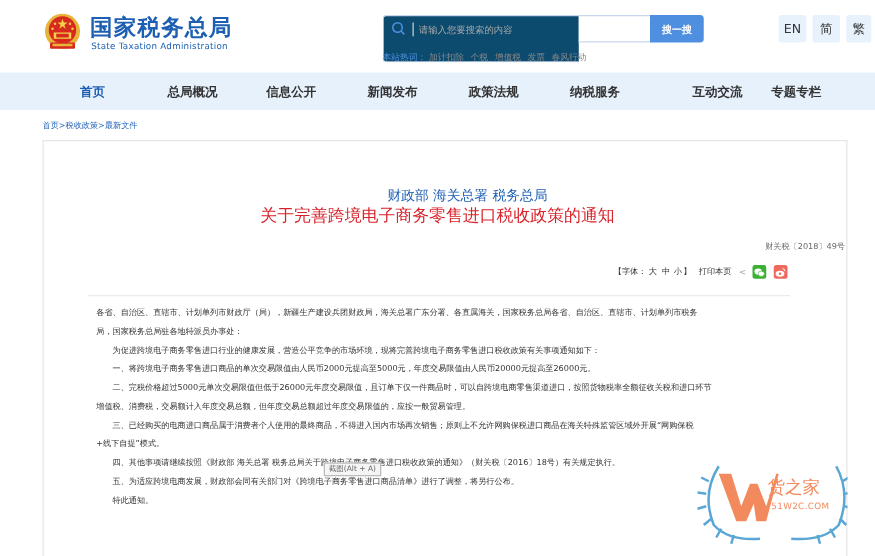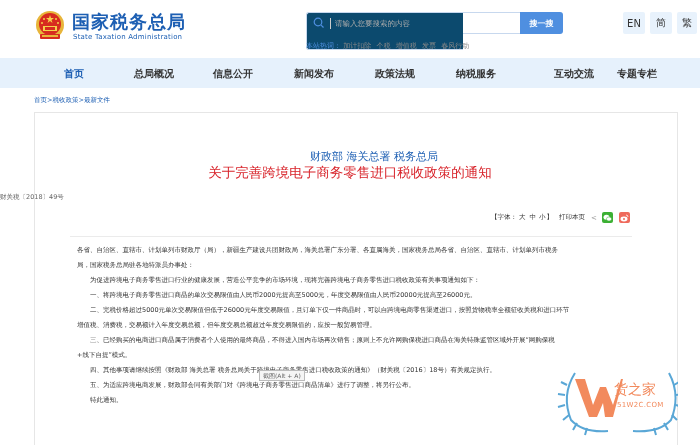--- a/index.html
+++ b/index.html
@@ -32,21 +32,21 @@
   .nav-item.active { color: #1d5fb3; }
 
   
   .breadcrumb { position: absolute; left: 34px; top: 96px; font-size: 6.5px; color: #1d5fb3; white-space: nowrap; }
 
   
   .panel { position: absolute; left: 34px; top: 112px; width: 644px; height: 340px; border: 1px solid #e6e6e6; background: #fff; }
 
   .issuers { position: absolute; left: 0; width: 700px; top: 149px; text-align: center; font-size: 11px; color: #1d5fb3; padding-left: 48px; }
   .title { position: absolute; left: 0; width: 700px; top: 164px; text-align: center; font-size: 13.5px; color: #d8232a; }
-  .doc-no { position: absolute; left: 0; width: 676px; top: 193px; text-align: left; font-size: 6.5px; color: #666; }
+  .doc-no { position: absolute; left: 0; width: 676px; top: 193px; text-align: right; font-size: 6.5px; color: #666; }
 
   .tools { position: absolute; left: 491px; top: 212px; font-size: 6.5px; color: #333; white-space: nowrap; display: flex; align-items: center; }
   .tools .sp { margin-left: 6px; }
   .share-icon { margin-left: 6px; color: #999; font-size: 7px; }
   .wechat-icon { margin-left: 5px; width: 11px; height: 11px; background: #3cb034; border-radius: 2px; display: inline-flex; align-items: center; justify-content: center; }
   .weibo-icon { margin-left: 6px; width: 11px; height: 11px; background: #ef6a5c; border-radius: 2px; display: inline-flex; align-items: center; justify-content: center; }
   .divider-line { position: absolute; left: 70px; top: 236px; width: 562px; height: 1px; background: #ebebeb; }
 
   .body-text { position: absolute; left: 80px; top: 243px; width: 520px; font-size: 6.5px; color: #333; line-height: 15px; }
   .p { display: block; white-space: nowrap; }

